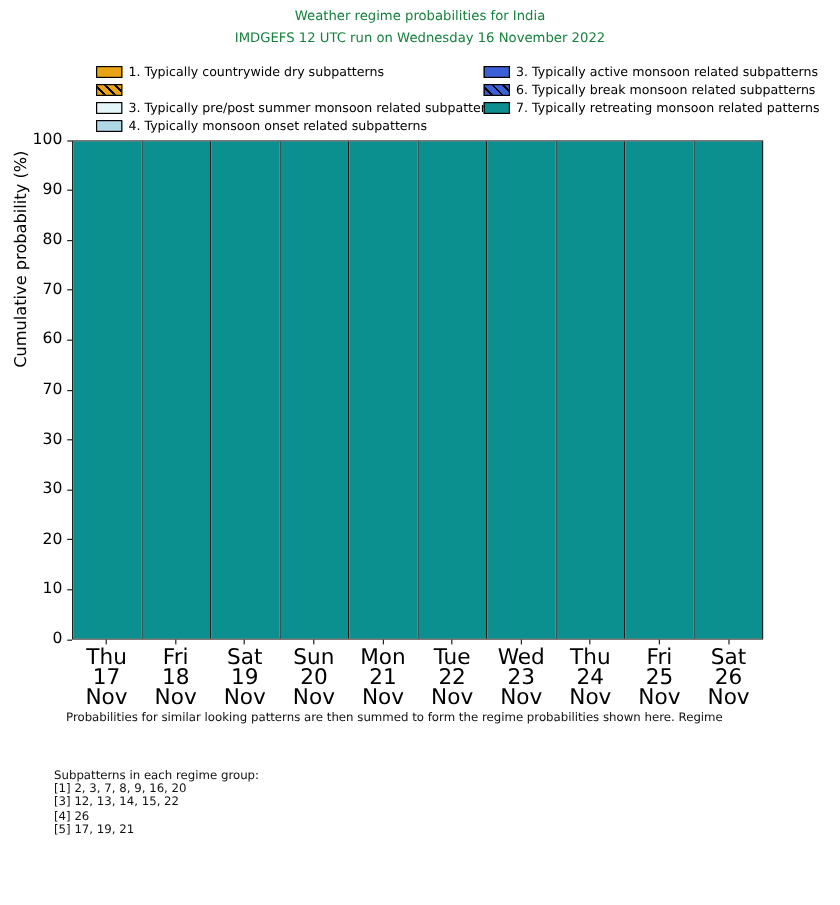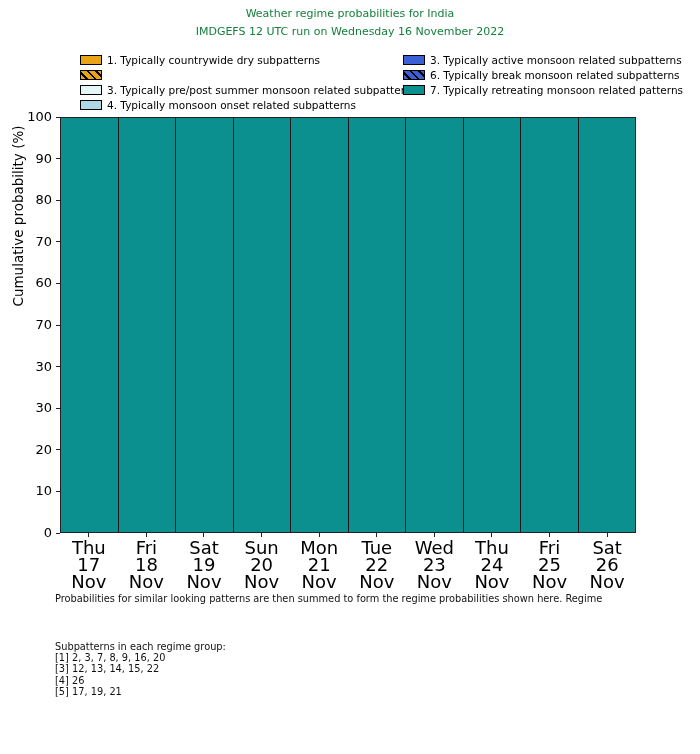--- a/index.html
+++ b/index.html
@@ -187,21 +187,21 @@
     position: absolute;
     left: 55px;
     top: 593px;
     width: 600px;
     font-size: 9.8px;
     line-height: 11.8px;
     color: #111;
   }
   #subpatterns {
     position: absolute;
-    left: 55px;
+    left: 45px;
     top: 641px;
     width: 500px;
     font-size: 9.8px;
     line-height: 11.2px;
     color: #111;
   }
   #subpatterns .sp-head { margin-bottom: 0px; }
 </style>
 </head>
 <body>

